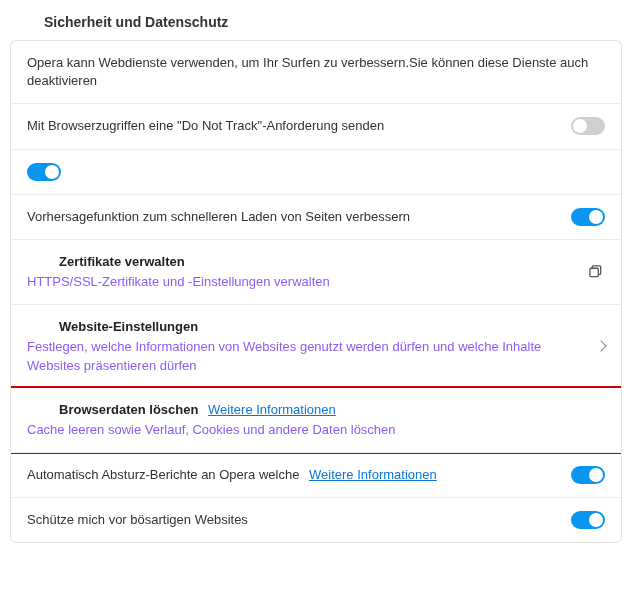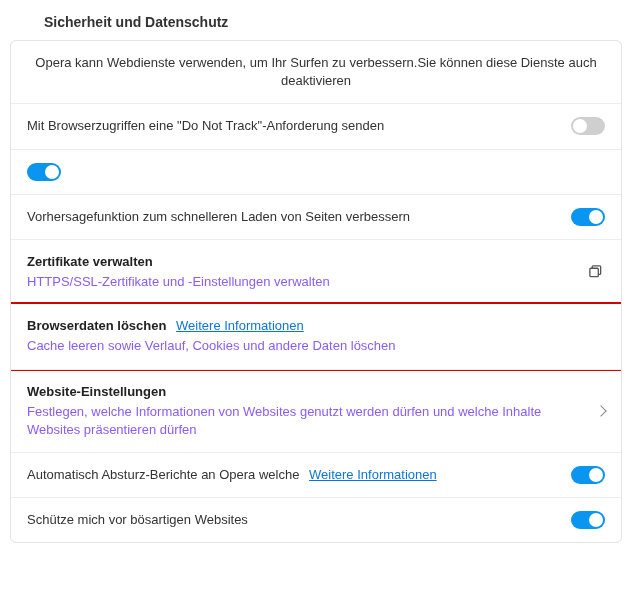--- a/index.html
+++ b/index.html
@@ -22,28 +22,29 @@
     margin: 0 10px 10px 10px;
     overflow: hidden;
   }
   .row {
     display: flex;
     align-items: center;
     padding: 13px 16px;
     border-top: 1px solid #ededed;
     gap: 12px;
   }
-  .row:first-child { border-top: none; text-align: center; }
+  .row:first-child { border-top: none; }
   .row-text {
     flex: 1;
     line-height: 1.4;
   }
   .row-title {
     font-weight: 600;
     color: #222;
+    margin-left: 32px;
   }
   .row-sub {
     color: #8b5cf6;
     margin-top: 2px;
   }
   .link {
     color: #0b74de;
     text-decoration: underline;
     cursor: pointer;
   }
@@ -119,36 +120,36 @@
       <div class="row-sub">HTTPS/SSL-Zertifikate und -Einstellungen verwalten</div>
     </div>
     <div class="action-icon">
       <svg width="15" height="15" viewBox="0 0 16 16" fill="none" stroke="currentColor" stroke-width="1.4">
         <rect x="4.5" y="2" width="9" height="9" rx="1"></rect>
         <rect x="2" y="4.5" width="9" height="9" rx="1" fill="#fff"></rect>
       </svg>
     </div>
   </div>
 
+  <div class="row">
+    <div class="row-text">
+      <div class="row-title">Website-Einstellungen</div>
+      <div class="row-sub">Festlegen, welche Informationen von Websites genutzt werden dürfen und welche Inhalte Websites präsentieren dürfen</div>
+    </div>
+    <div class="chevron"></div>
+  </div>
+
   <div class="row highlight">
     <div class="row-text">
       <div>
         <span class="row-title">Browserdaten löschen</span>
         <span class="link inline-link">Weitere Informationen</span>
       </div>
       <div class="row-sub">Cache leeren sowie Verlauf, Cookies und andere Daten löschen</div>
     </div>
-  </div>
-
-  <div class="row">
-    <div class="row-text">
-      <div class="row-title">Website-Einstellungen</div>
-      <div class="row-sub">Festlegen, welche Informationen von Websites genutzt werden dürfen und welche Inhalte Websites präsentieren dürfen</div>
-    </div>
-    <div class="chevron"></div>
   </div>
 
   <div class="row">
     <div class="row-text">
       <span>Automatisch Absturz-Berichte an Opera welche</span>
       <span class="link inline-link">Weitere Informationen</span>
     </div>
     <div class="toggle toggle-on"></div>
   </div>
 

